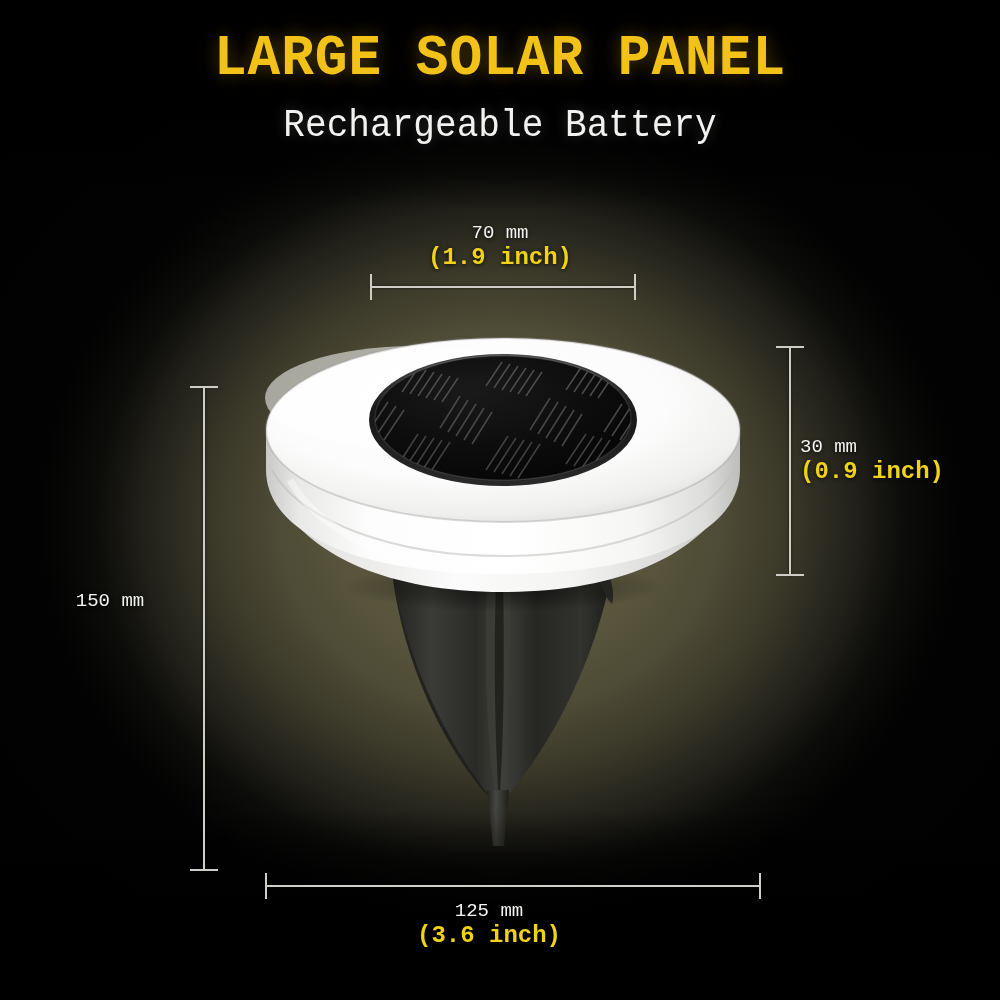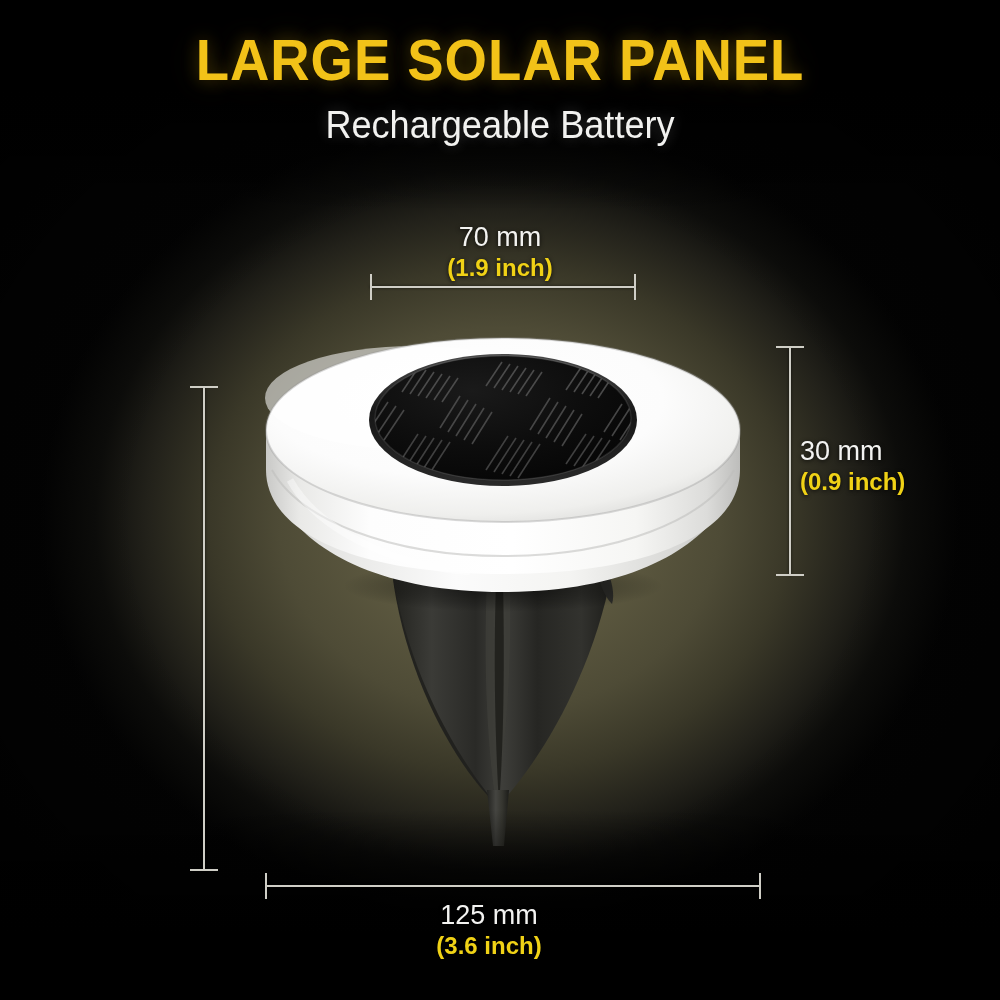--- a/index.html
+++ b/index.html
@@ -10,20 +10,21 @@
   body {
     font-family: "Liberation Sans", sans-serif;
   }
 
   #stage {
     position: relative;
     width: 1000px;
     height: 1000px;
     overflow: hidden;
     background: #6d28d9;
+    font-family: Liberation Mono, monospace;
   }
 
   
   .bg-glow {
     position: absolute;
     inset: 0;
     background:
       radial-gradient(ellipse 46% 40% at 50% 52%,
          #666245 0%,
          #5d5940 28%,
@@ -110,21 +111,21 @@
 
   
   .dim-label {
     position: absolute;
     text-align: center;
     line-height: 1.18;
     white-space: nowrap;
   }
   .dim-mm {
     display: block;
-    font-size: 27px;
+    font-size: 19px;
     color: #f3f3f1;
     text-shadow: 0 1px 4px rgba(0,0,0,0.8);
   }
   .dim-in {
     display: block;
     font-size: 24px;
     font-weight: bold;
     color: #f0d216;
     text-shadow: 0 1px 4px rgba(0,0,0,0.8);
   }
@@ -352,20 +353,21 @@
       <span class="dim-mm">30 mm</span>
       <span class="dim-in">(0.9 inch)</span>
     </div>
     <div class="dim-line-v" style="left:789px; top:346px; height:230px;"></div>
     <div class="cap-h" style="left:776px; top:346px;"></div>
     <div class="cap-h" style="left:776px; top:574px;"></div>
   </div>
 
   <div>
     <div class="dim-label" style="left:20px; top:590px; width:180px; text-align:center;">
+      <span class="dim-mm">150 mm</span>
     </div>
     <div class="dim-line-v" style="left:203px; top:386px; height:485px;"></div>
     <div class="cap-h" style="left:190px; top:386px;"></div>
     <div class="cap-h" style="left:190px; top:869px;"></div>
   </div>
 
   <div>
     <div class="dim-line-h" style="left:265px; top:885px; width:496px;"></div>
     <div class="cap-v" style="left:265px; top:873px;"></div>
     <div class="cap-v" style="left:759px; top:873px;"></div>

